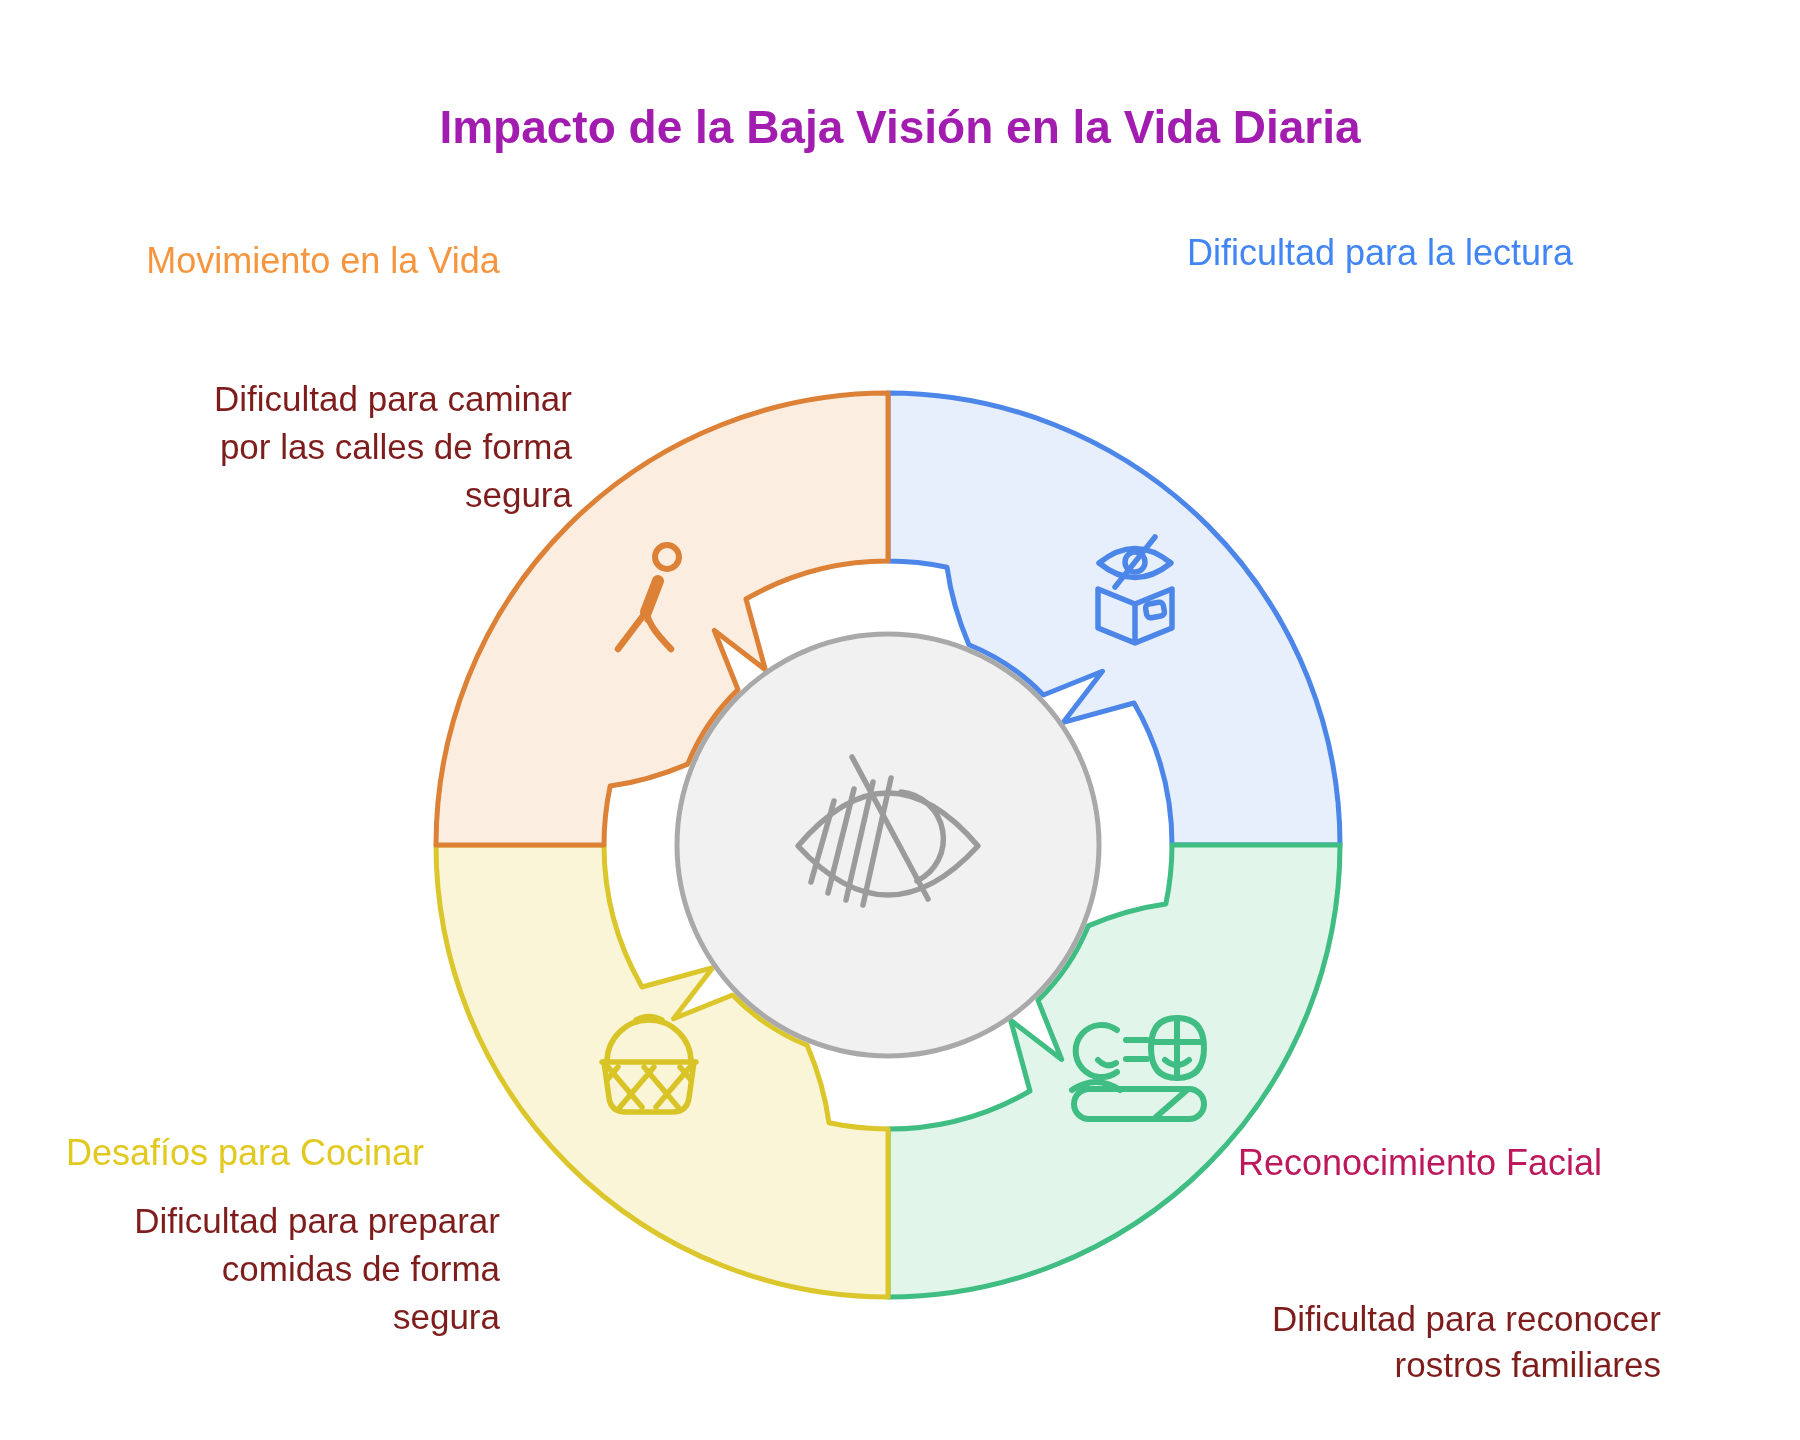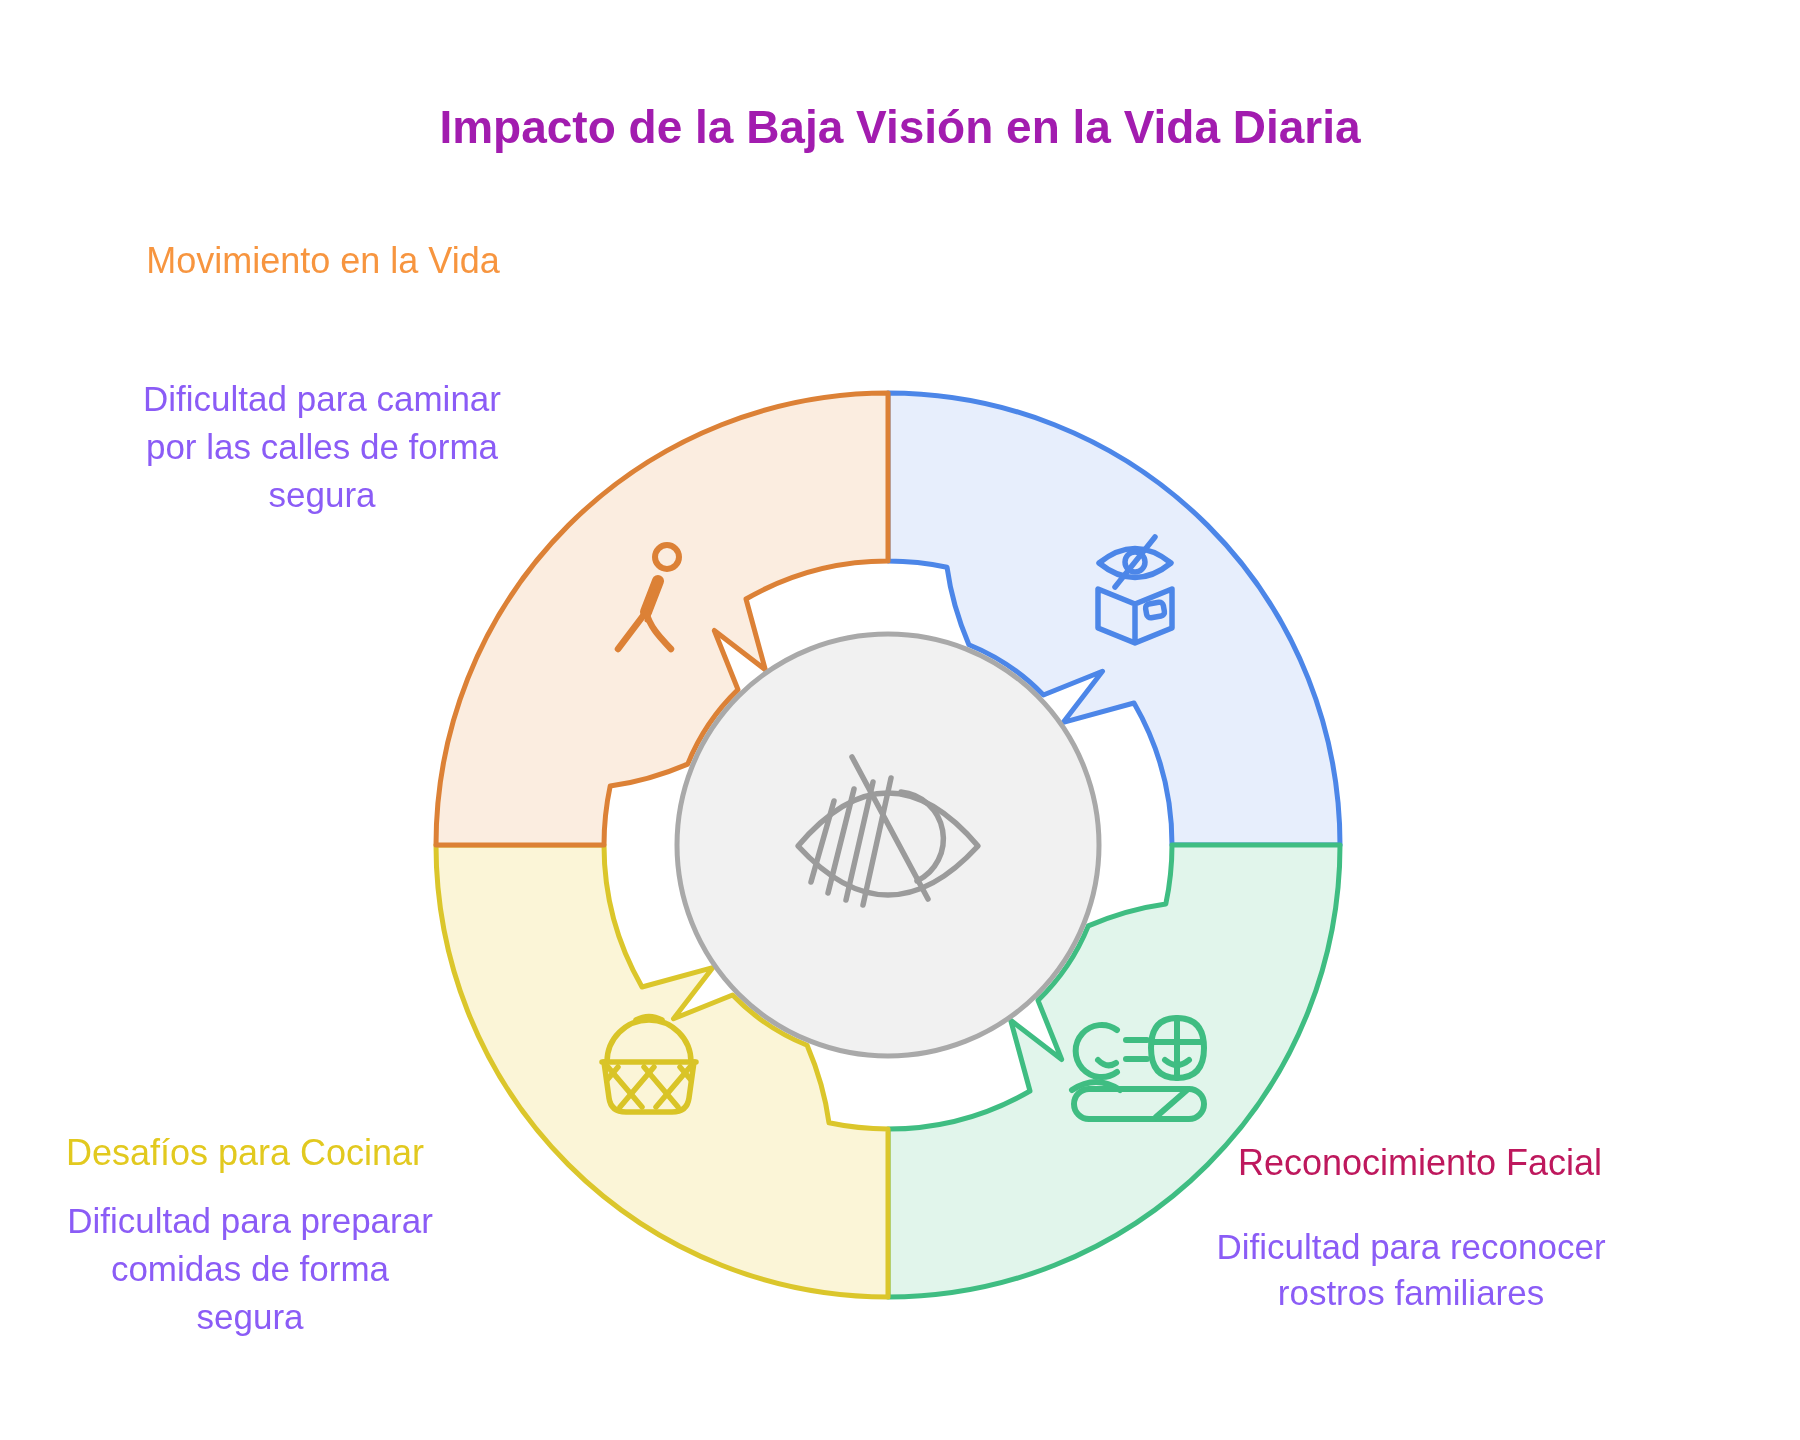--- a/index.html
+++ b/index.html
@@ -15,46 +15,47 @@
     left:0;top:100px;width:1800px;
     text-align:center;
     font-size:46px;font-weight:700;color:#a21caf;
     letter-spacing:0px;
   }
   .sec-label{
     font-size:36px;font-weight:400;
     text-align:center;white-space:pre-line;
   }
   .sec-desc{
-    font-size:35px;color:#8b5cf6;
-    text-align:center;white-space:pre-line;
+    font-size:35px;color:#7f1d1d;
+    text-align:right;white-space:pre-line;
     line-height:48px;
   }
   #label-calle  {left:73px;  top:240px;  width:500px; color:#F7953F;}
   #desc-calle   {left:72px;  top:375px;  width:500px;}
   #label-lectura{left:1130px;top:232px;  width:500px; color:#4285F4;}
   #desc-lectura {left:1205px;top:357px;  width:520px;}
   #label-cocinar{left:-5px;  top:1132px; width:500px; color:#E2C91F;}
   #desc-cocinar {left:0px;   top:1197px; width:500px;}
   #label-rostros{left:1170px;top:1142px; width:500px; color:#be185d;}
-  #desc-rostros {left:1161px;top:1224px; width:500px; line-height:46px;}
+  #desc-rostros {left:1161px;top:1296px; width:500px; line-height:46px;}
   svg{position:absolute;left:0;top:0;}
 </style>
 </head>
 <body>
 
 <div id="canvas">
 
   <div id="title" class="abs">Impacto de la Baja Visión en la Vida Diaria</div>
 
   <div id="label-calle" class="abs sec-label">Movimiento en la Vida</div>
   <div id="desc-calle" class="abs sec-desc">Dificultad para caminar
 por las calles de forma
 segura</div>
 
+  <div id="label-lectura" class="abs sec-label">Dificultad para la lectura</div>
 
   <div id="label-cocinar" class="abs sec-label">Desafíos para Cocinar</div>
   <div id="desc-cocinar" class="abs sec-desc">Dificultad para preparar
 comidas de forma
 segura</div>
 
   <div id="label-rostros" class="abs sec-label">Reconocimiento Facial</div>
   <div id="desc-rostros" class="abs sec-desc">Dificultad para reconocer
 rostros familiares</div>
 

